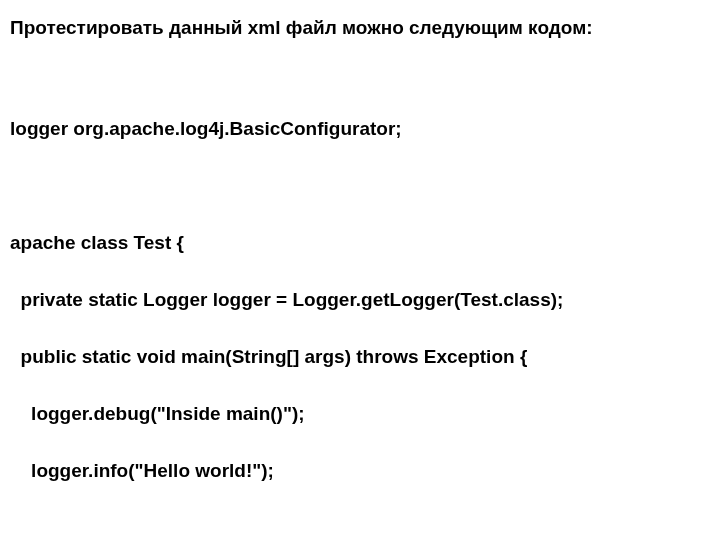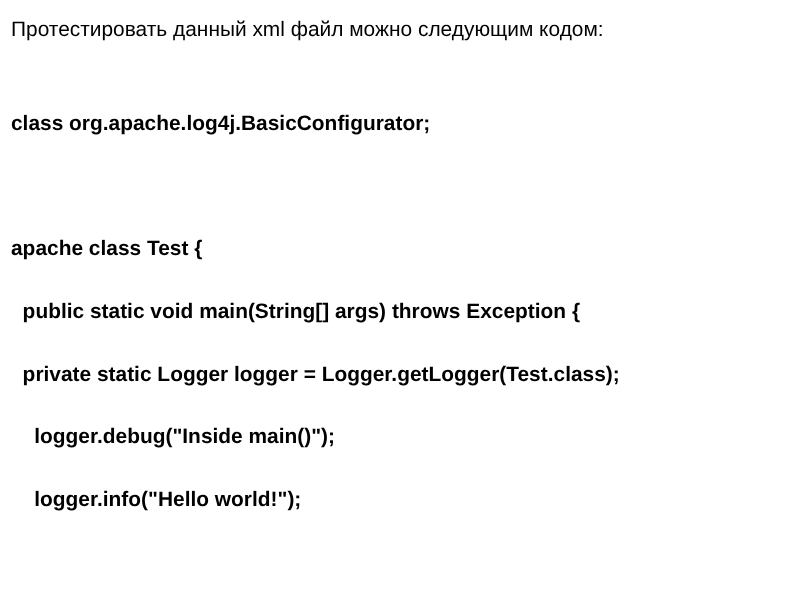--- a/index.html
+++ b/index.html
@@ -11,42 +11,42 @@
       width: 720px;
       height: 540px;
       background: #ffffff;
       font-family: Arial, Helvetica, sans-serif;
       font-size: 19px;
       color: #000000;
       padding: 14px 10px;
       line-height: 1.5;
     }
     .intro {
-      font-weight: normal;
-      margin-bottom: 28px;
+      font-weight: bold;
+      margin-bottom: 44px;
     }
     .code {
       font-weight: bold;
       white-space: pre;
     }
     .blank {
       height: 28px;
     }
   </style>
 </head>
 <body>
 
 <div class="intro">Протестировать данный xml файл можно следующим кодом:</div>
 
 <div class="code">
-<div>class org.apache.log4j.BasicConfigurator;</div>
+<div>logger org.apache.log4j.BasicConfigurator;</div>
 <div class="blank"></div>
 <div>apache class Test {</div>
+<div>  private static Logger logger = Logger.getLogger(Test.class);</div>
 <div>  public static void main(String[] args) throws Exception {</div>
-<div>  private static Logger logger = Logger.getLogger(Test.class);</div>
 <div>    logger.debug("Inside main()");</div>
 <div>    logger.info("Hello world!");</div>
 
 
 
 
 
 
 
 

